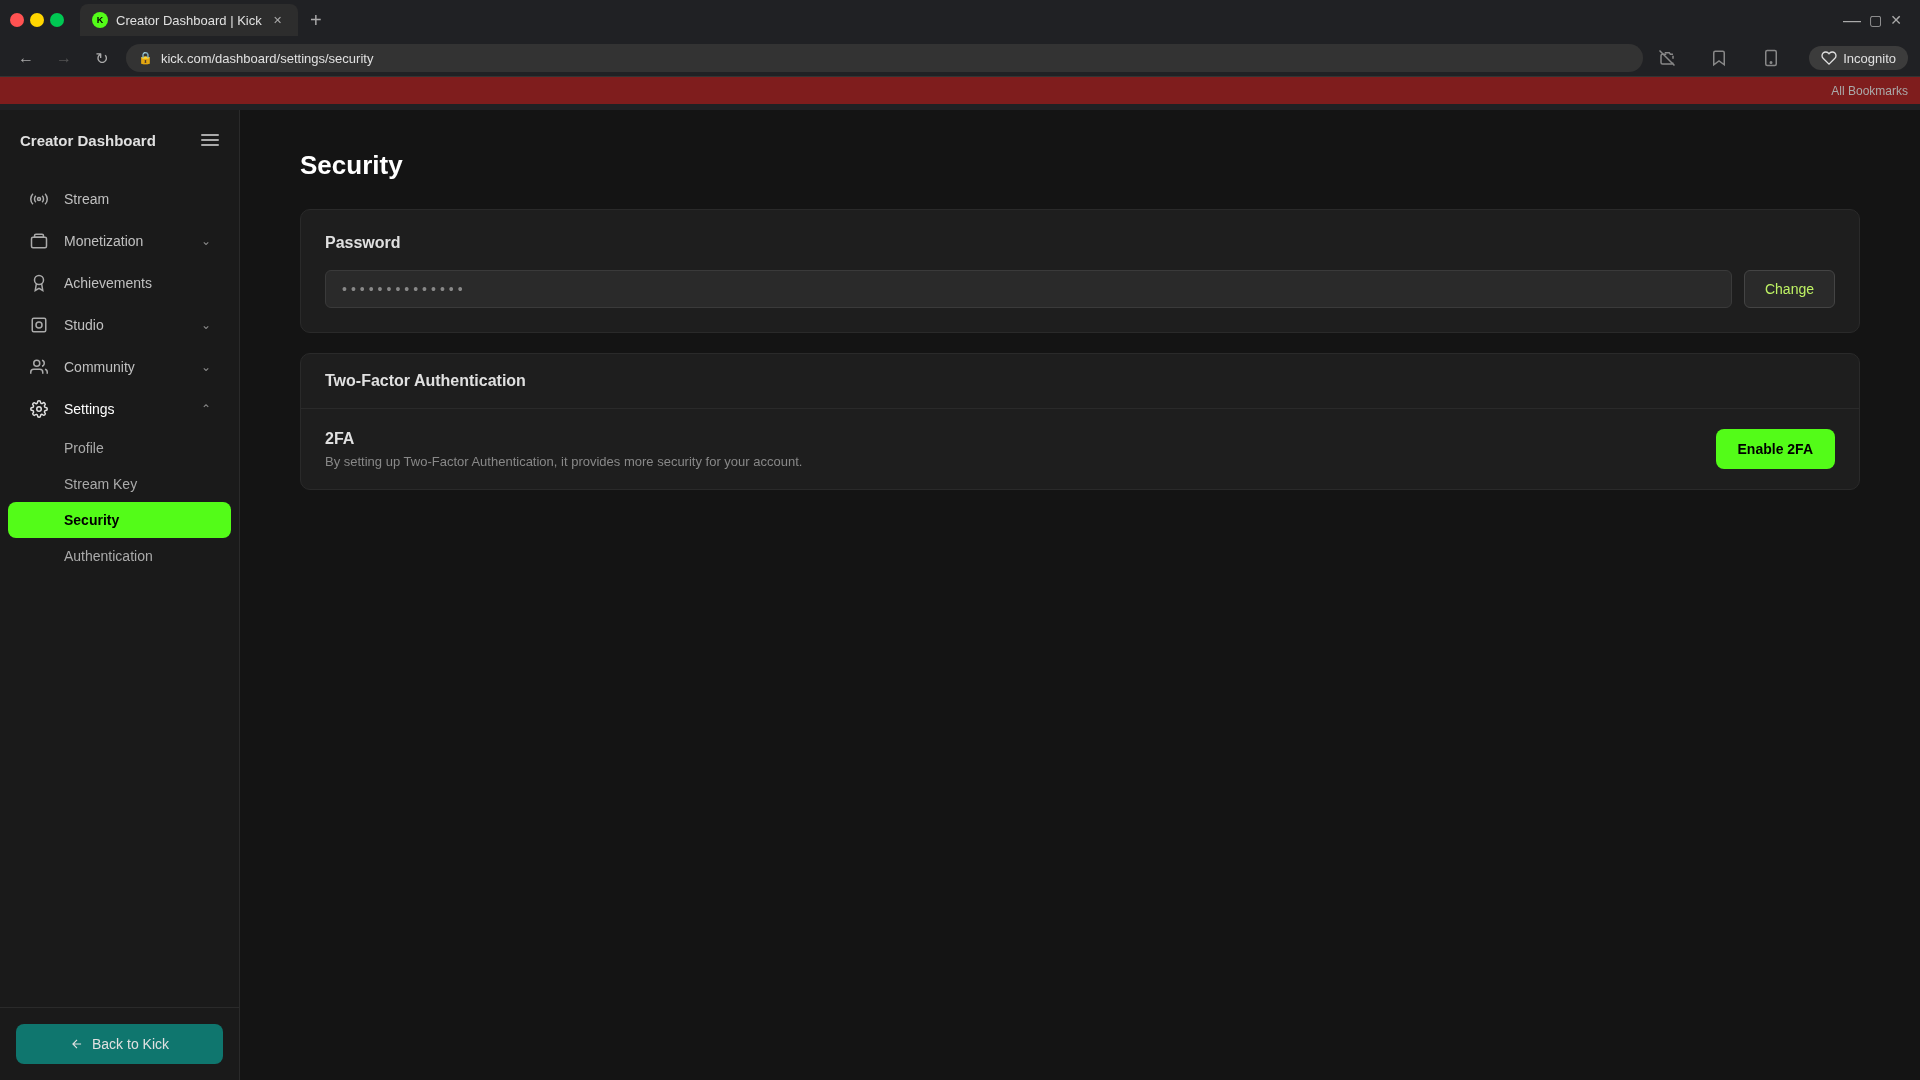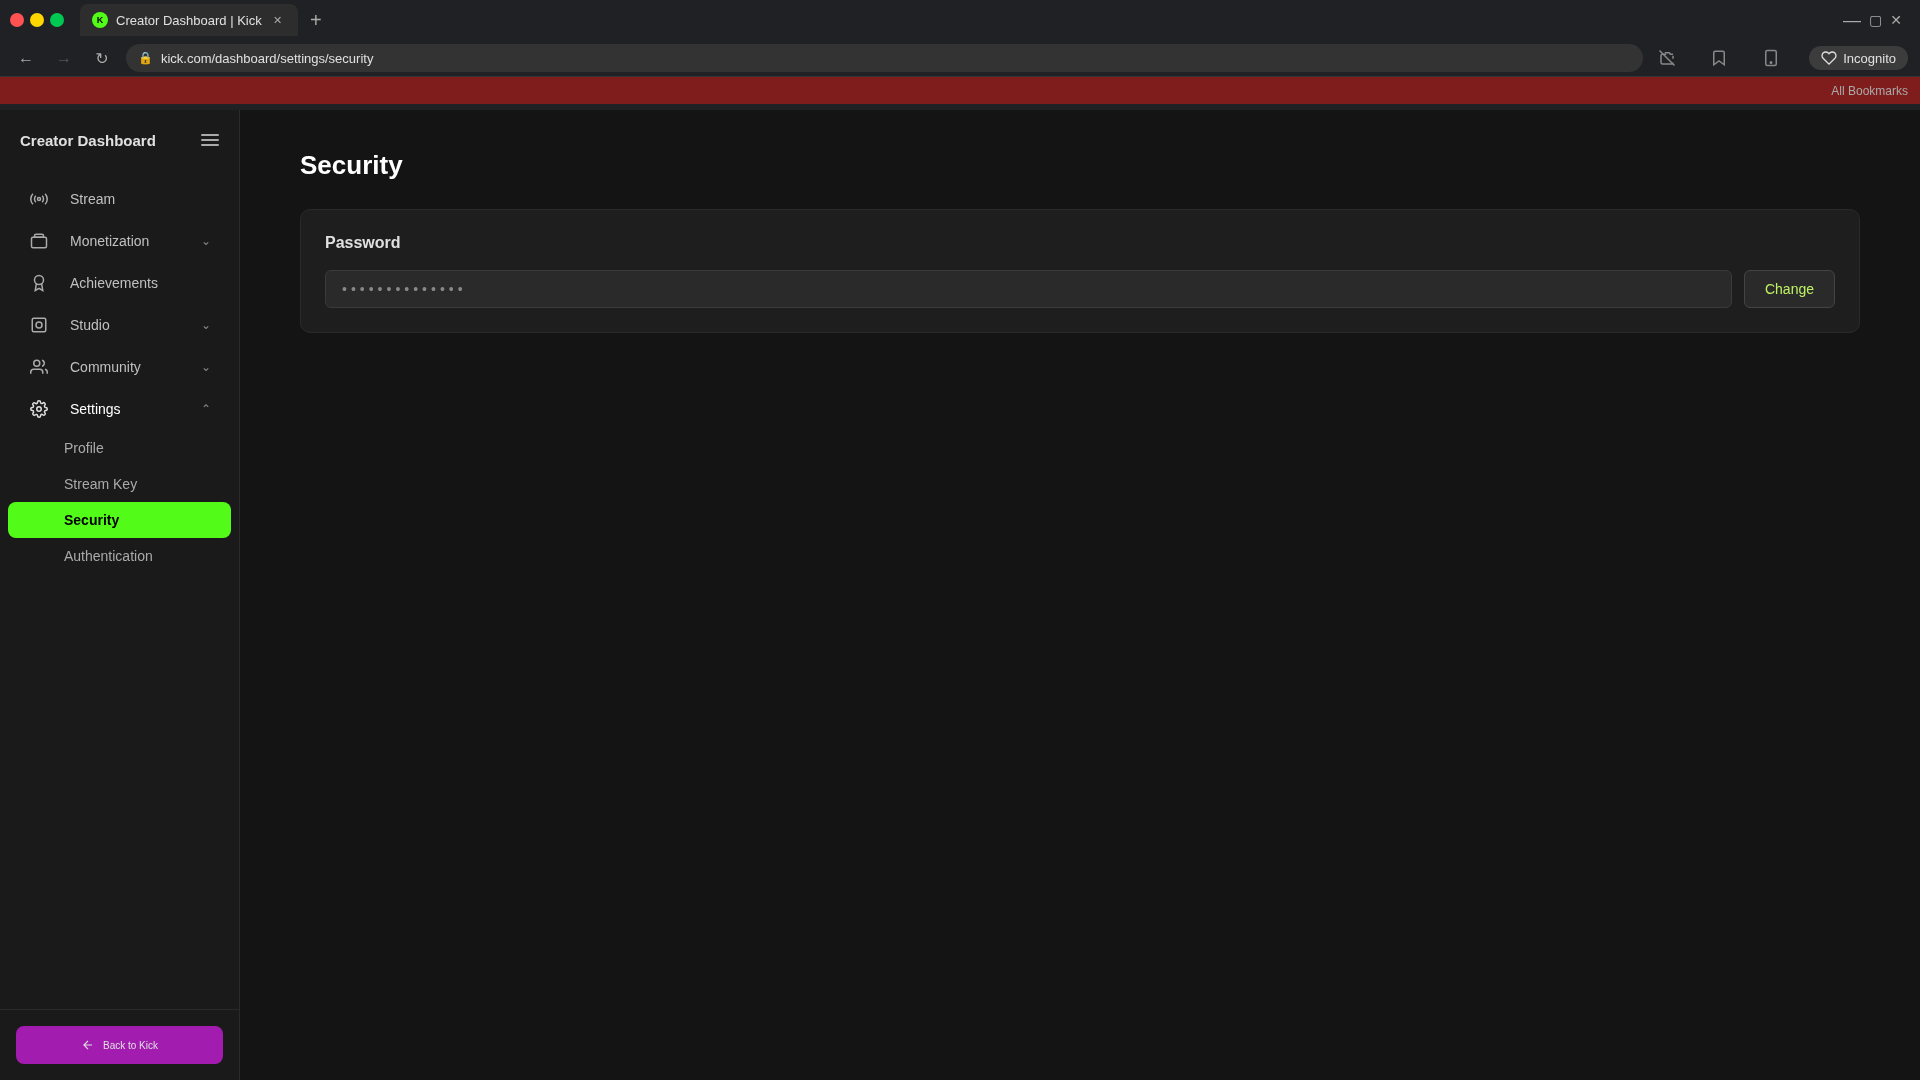--- a/index.html
+++ b/index.html
@@ -205,21 +205,21 @@
       overflow-y: auto;
       padding: 8px 0;
     }
     .sidebar-nav::-webkit-scrollbar { width: 4px; }
     .sidebar-nav::-webkit-scrollbar-thumb { background: #444; border-radius: 2px; }
 
     .nav-item {
       display: flex;
       align-items: center;
       padding: 12px 20px;
-      gap: 20px;
+      gap: 14px;
       cursor: pointer;
       color: #c0c0c0;
       font-size: 14px;
       border-radius: 6px;
       margin: 0 8px;
     }
     .nav-item.active { color: #ffffff; }
     .nav-item-icon {
       width: 22px;
       display: flex;
@@ -255,25 +255,25 @@
       padding: 16px;
       border-top: 1px solid #2a2a2a;
     }
     .back-to-kick-btn {
       display: flex;
       align-items: center;
       justify-content: center;
       gap: 8px;
       width: 100%;
       padding: 12px;
-      background: #a21caf;
+      background: #0f766e;
       border: none;
       border-radius: 8px;
       color: #e0e0e0;
-      font-size: 10px;
+      font-size: 14px;
       cursor: pointer;
     }
 
     
     .main-content {
       flex: 1;
       background: #141414;
       padding: 40px 60px;
       overflow-y: auto;
     }
@@ -550,15 +550,27 @@
     <div class="section-card">
       <div class="section-title">Password</div>
       <div class="password-row">
         <input class="password-input" type="password" value="••••••••••••••" placeholder="••••••••••••••" style="">
         <button class="change-btn">
           <span>Change</span>
         </button>
       </div>
     </div>
 
+    <div class="two-fa-section">
+      <div class="two-fa-header">Two-Factor Authentication</div>
+      <div class="two-fa-row">
+        <div class="two-fa-info">
+          <div class="two-fa-label">2FA</div>
+          <div class="two-fa-desc">By setting up Two-Factor Authentication, it provides more security for your account.</div>
+        </div>
+        <button class="enable-2fa-btn">
+          <span>Enable 2FA</span>
+        </button>
+      </div>
+    </div>
 
   </div>
 </div>
 
 </body></html>

